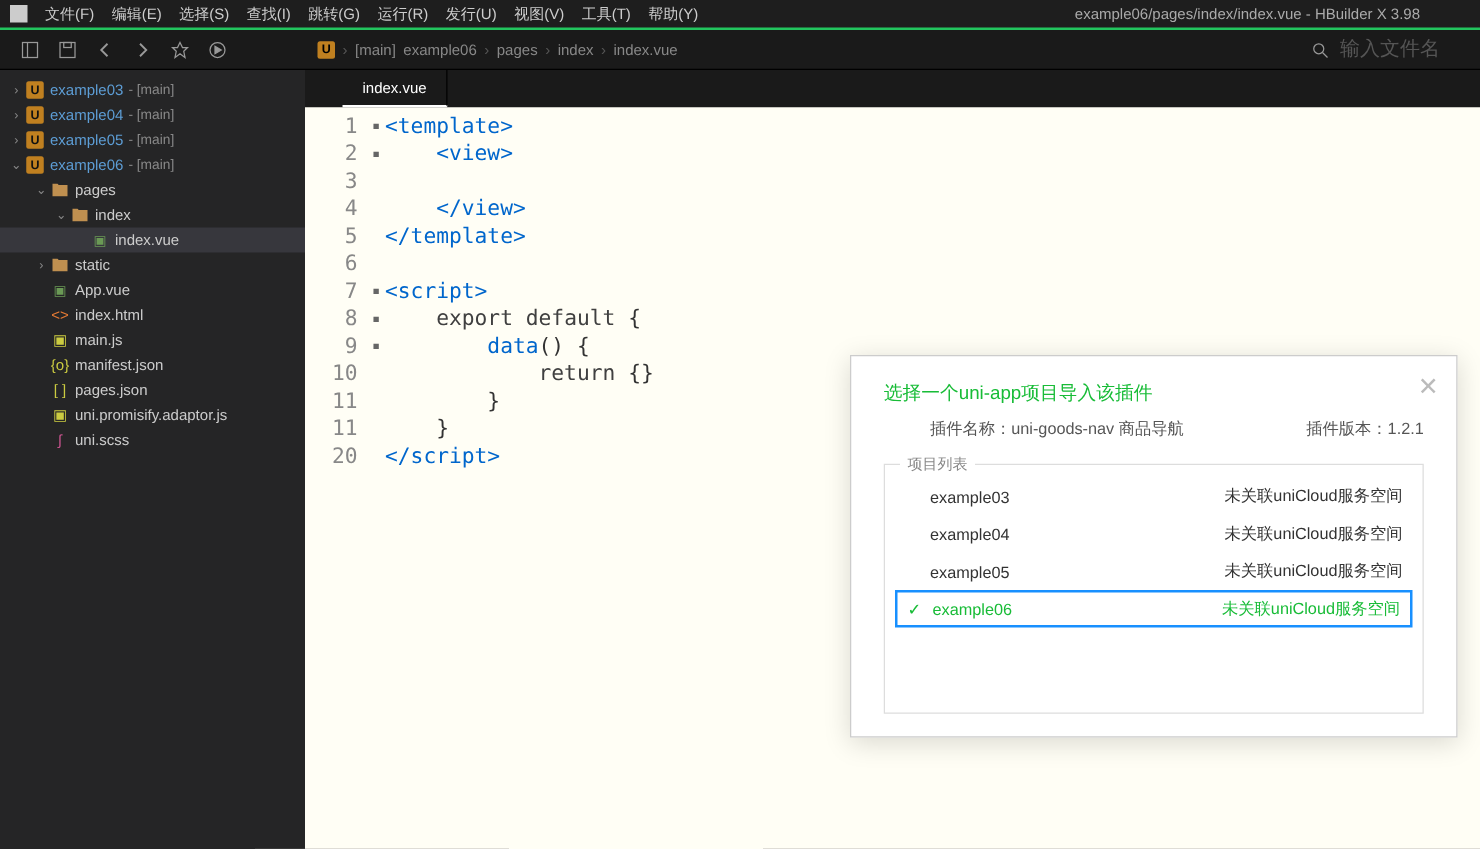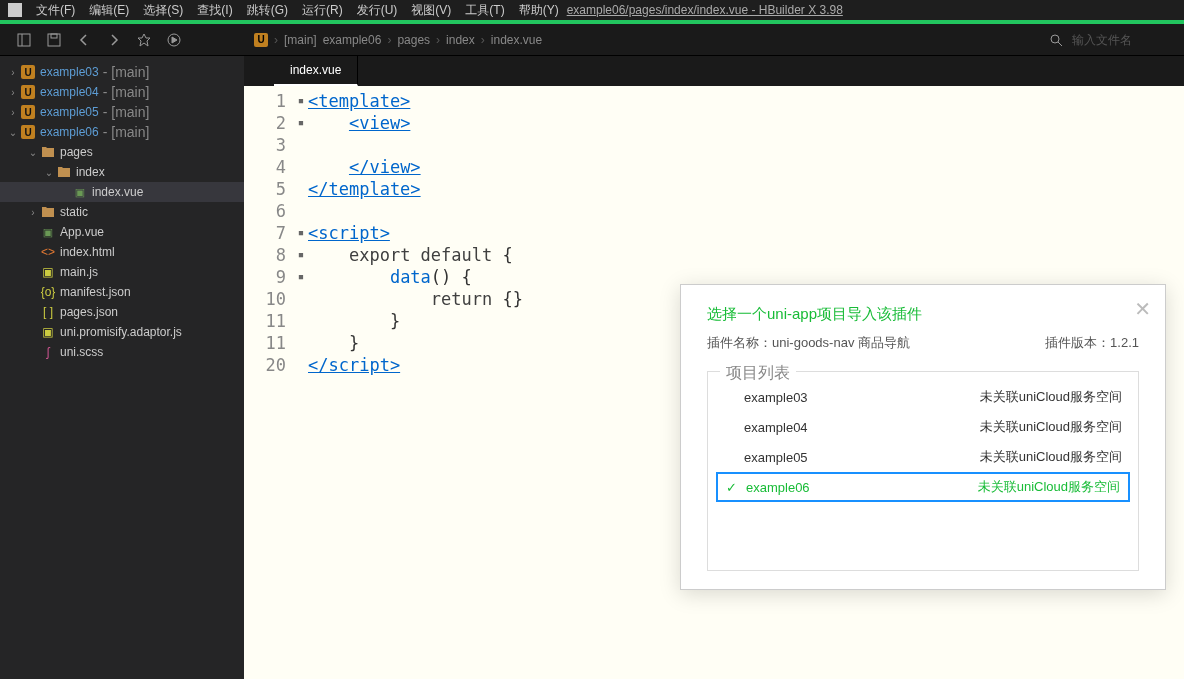--- a/index.html
+++ b/index.html
@@ -12,40 +12,40 @@
       height: 679px;
       overflow: hidden;
       position: relative;
     }
     
     .menubar {
       display: flex;
       align-items: center;
       height: 24px;
       background: #1e1e1e;
-      border-bottom: 4px solid #22c55e;
+      border-bottom: 2px solid #22c55e;
       padding: 0 8px;
       gap: 2px;
     }
     .logo-icon {
       width: 14px; height: 14px;
       background: #ccc;
       margin-right: 6px;
     }
     .menu-item {
       padding: 2px 6px;
       color: #cccccc;
       font-size: 12px;
       cursor: pointer;
     }
     .window-title-wrap {
       flex: 1;
+      text-align: right;
       padding-right: 40px;
       color: #aaa;
-      text-decoration: underline;
     }
     
     .toolbar {
       display: flex;
       align-items: center;
       height: 32px;
       background: #1a1a1a;
       border-bottom: 1px solid #000;
     }
     .toolbar-left {
@@ -90,21 +90,21 @@
       display: flex;
       align-items: center;
       gap: 8px;
       padding-right: 12px;
       color: #666;
     }
     .search-input {
       background: transparent;
       border: none;
       color: #ccc;
-      font-size: 12px;
+      font-size: 16px;
       width: 100px;
     }
     .search-input::placeholder { color: #555; }
     
     .main {
       display: flex;
       height: calc(100% - 56px);
     }
     
     .sidebar {
@@ -143,21 +143,21 @@
       display: inline-flex;
       align-items: center;
       justify-content: center;
       border-radius: 2px;
     }
     .folder-icon { color: #c09050; }
     .folder-icon svg { width: 14px; height: 12px; }
     .file-icon { color: #6a9955; font-size: 11px; }
     .tree-label { color: #5d9dd5; }
     .tree-label.file { color: #cccccc; }
-    .tree-branch { color: #888; margin-left: 4px; font-size: 14px; }
+    .tree-branch { color: #888; margin-left: 4px; font-size: 11px; }
     
     .editor-area {
       flex: 1;
       display: flex;
       flex-direction: column;
       background: #fffef5;
     }
     .tabs {
       height: 30px;
       background: #1a1a1a;
@@ -201,21 +201,21 @@
       font-size: 11px;
     }
     .fold-col div { height: 22px; text-align: center; }
     .code-content {
       flex: 1;
       padding-top: 4px;
       white-space: pre;
       position: relative;
     }
     .code-line { height: 22px; }
-    .tk-tag { color: #0066cc; text-decoration: underline; }
+    .tk-tag { color: #0066cc; }
     .tk-kw { color: #404040; }
     .tk-fn { color: #0066cc; }
     .tk-pn { color: #333; }
     
     .dialog {
       position: absolute;
       right: 18px;
       top: 284px;
       width: 486px;
       background: #fff;
@@ -237,36 +237,36 @@
       color: #18bc37;
       font-size: 15px;
       margin-bottom: 10px;
     }
     .dlg-meta {
       display: flex;
       justify-content: space-between;
       color: #555;
       font-size: 13px;
     }
-    .dlg-meta-row { margin-bottom: 3px; }
+    .dlg-meta-row { margin-bottom: 3px; margin-left: 37px; }
     .dlg-fieldset {
       border: 1px solid #ddd;
       margin-top: 16px;
       padding: 10px 0 8px;
       position: relative;
       min-height: 200px;
     }
     .dlg-legend {
       position: absolute;
       top: -9px;
       left: 12px;
       background: #fff;
       padding: 0 6px;
       color: #888;
-      font-size: 16px;
+      font-size: 12px;
     }
     .proj-row {
       display: flex;
       align-items: center;
       padding: 6px 16px;
       justify-content: space-between;
       cursor: pointer;
     }
     .proj-row .proj-name { padding-left: 20px; }
     .proj-row .proj-status { color: #333; }

